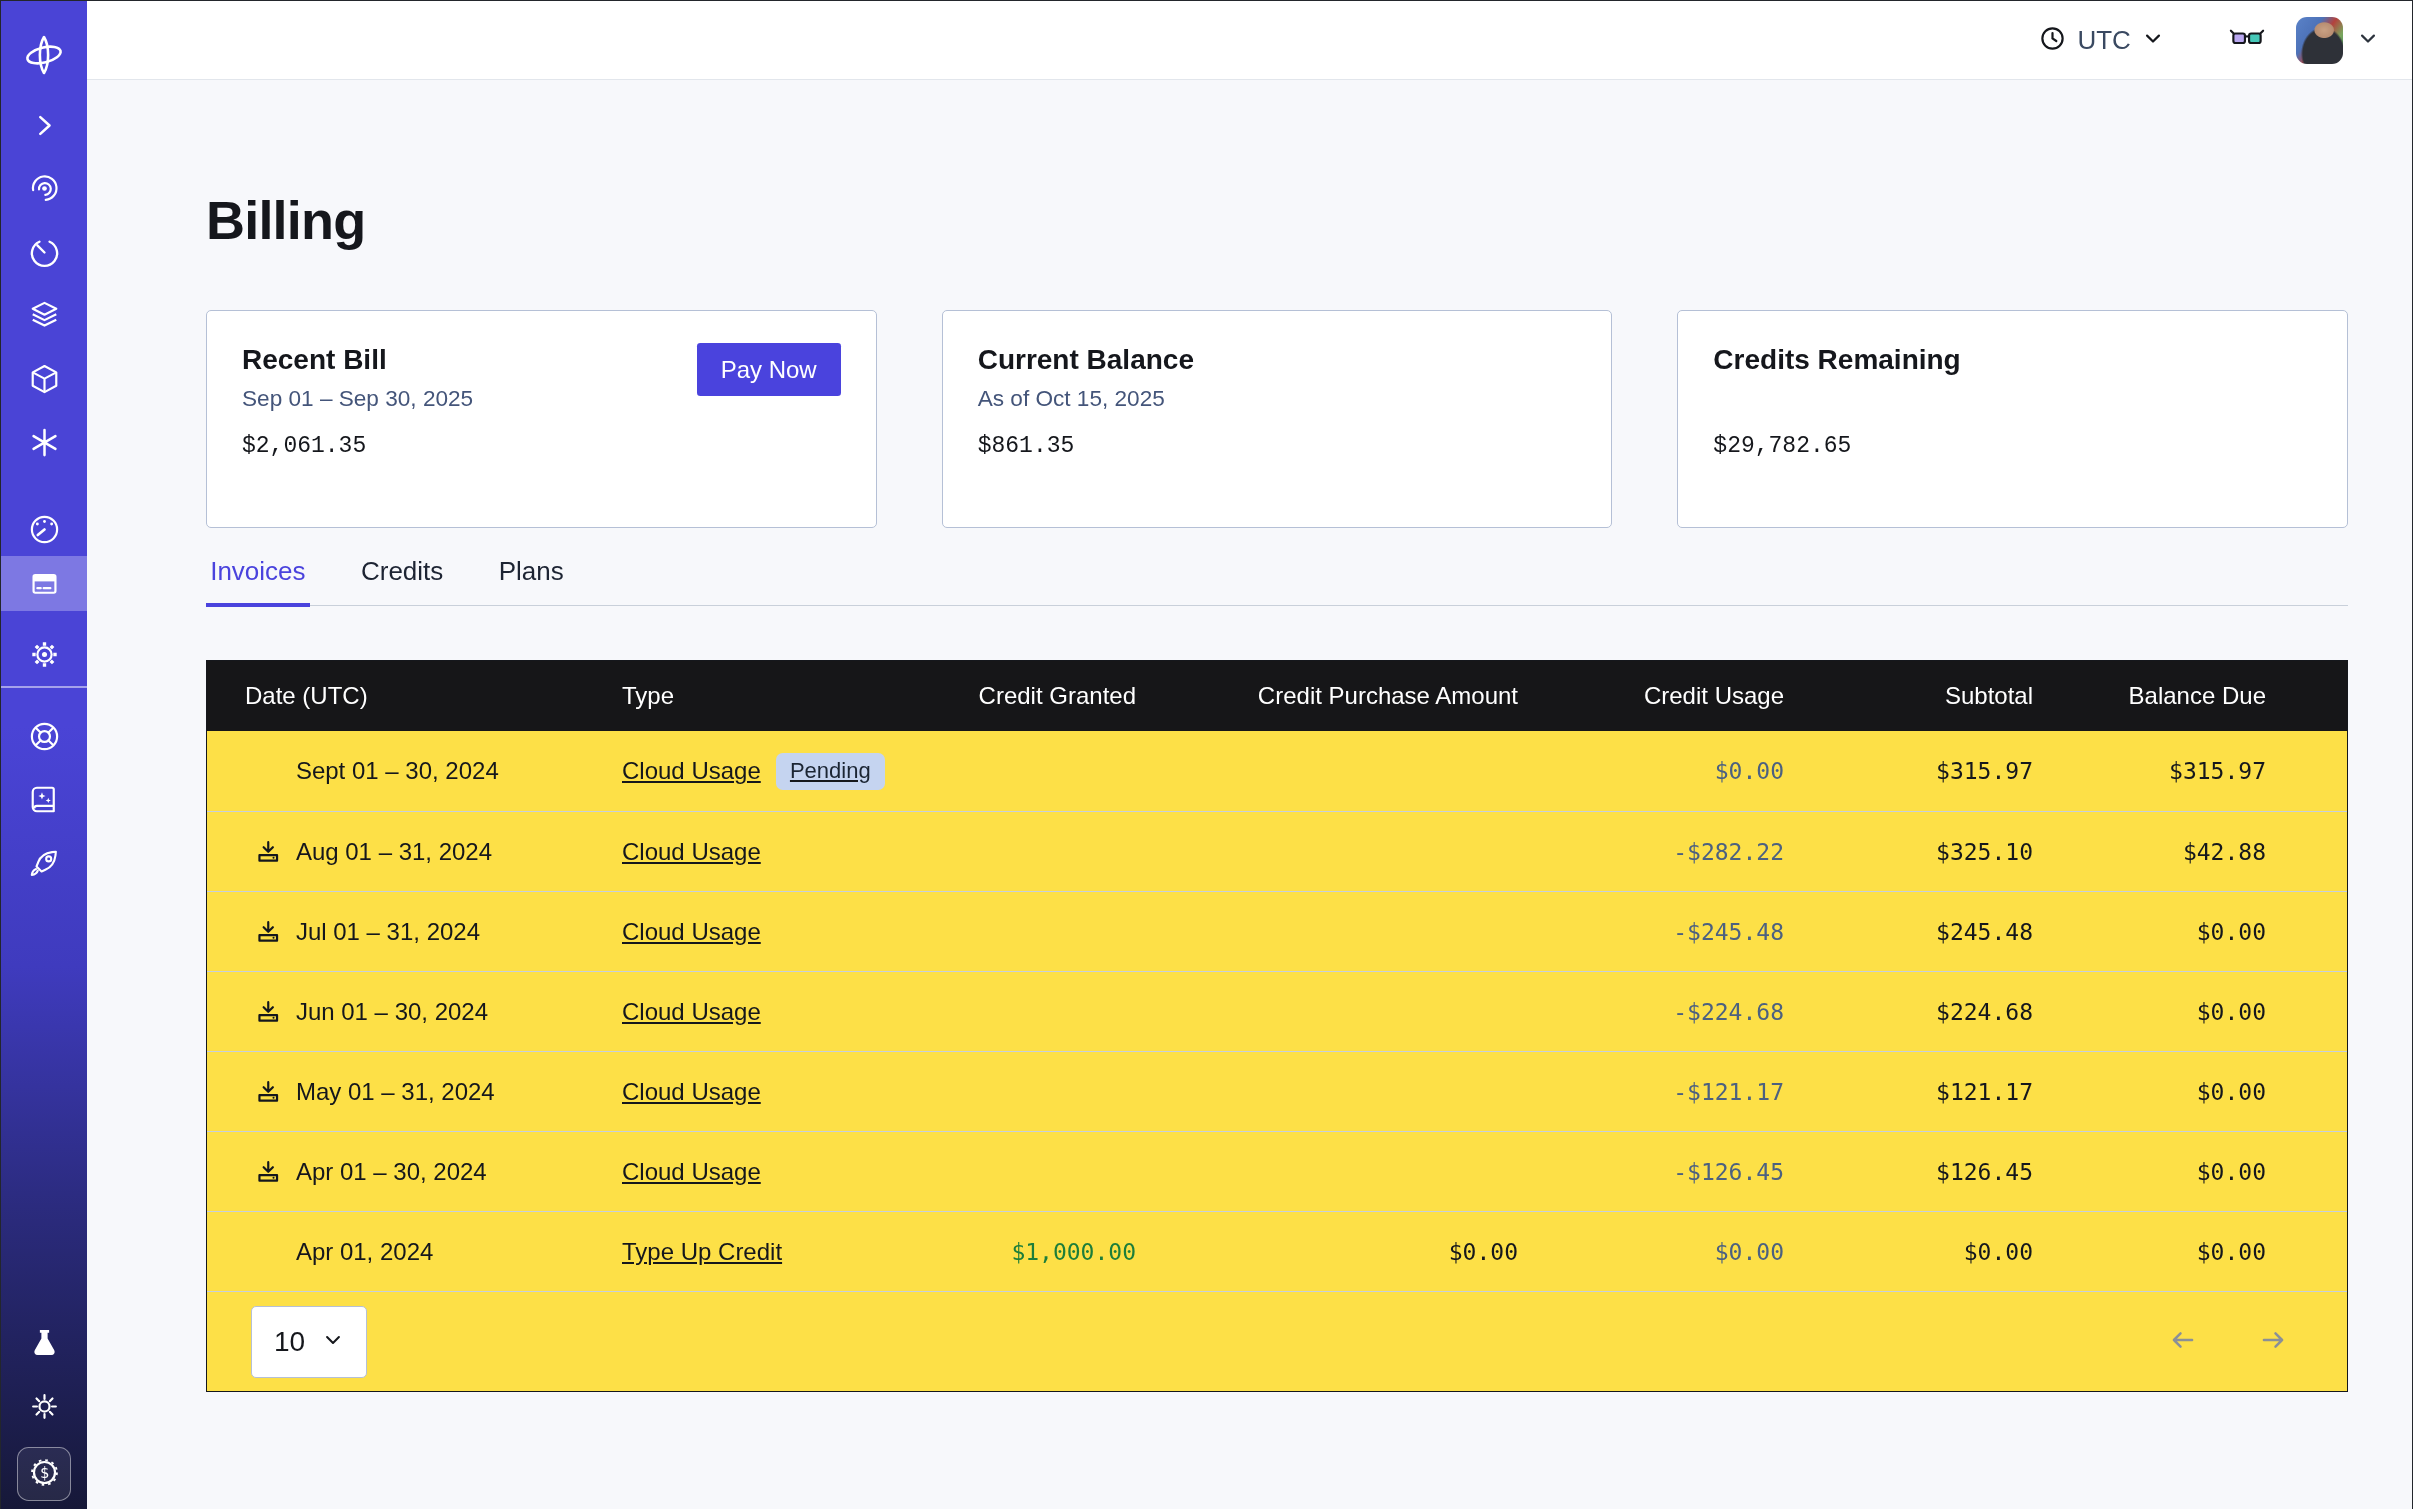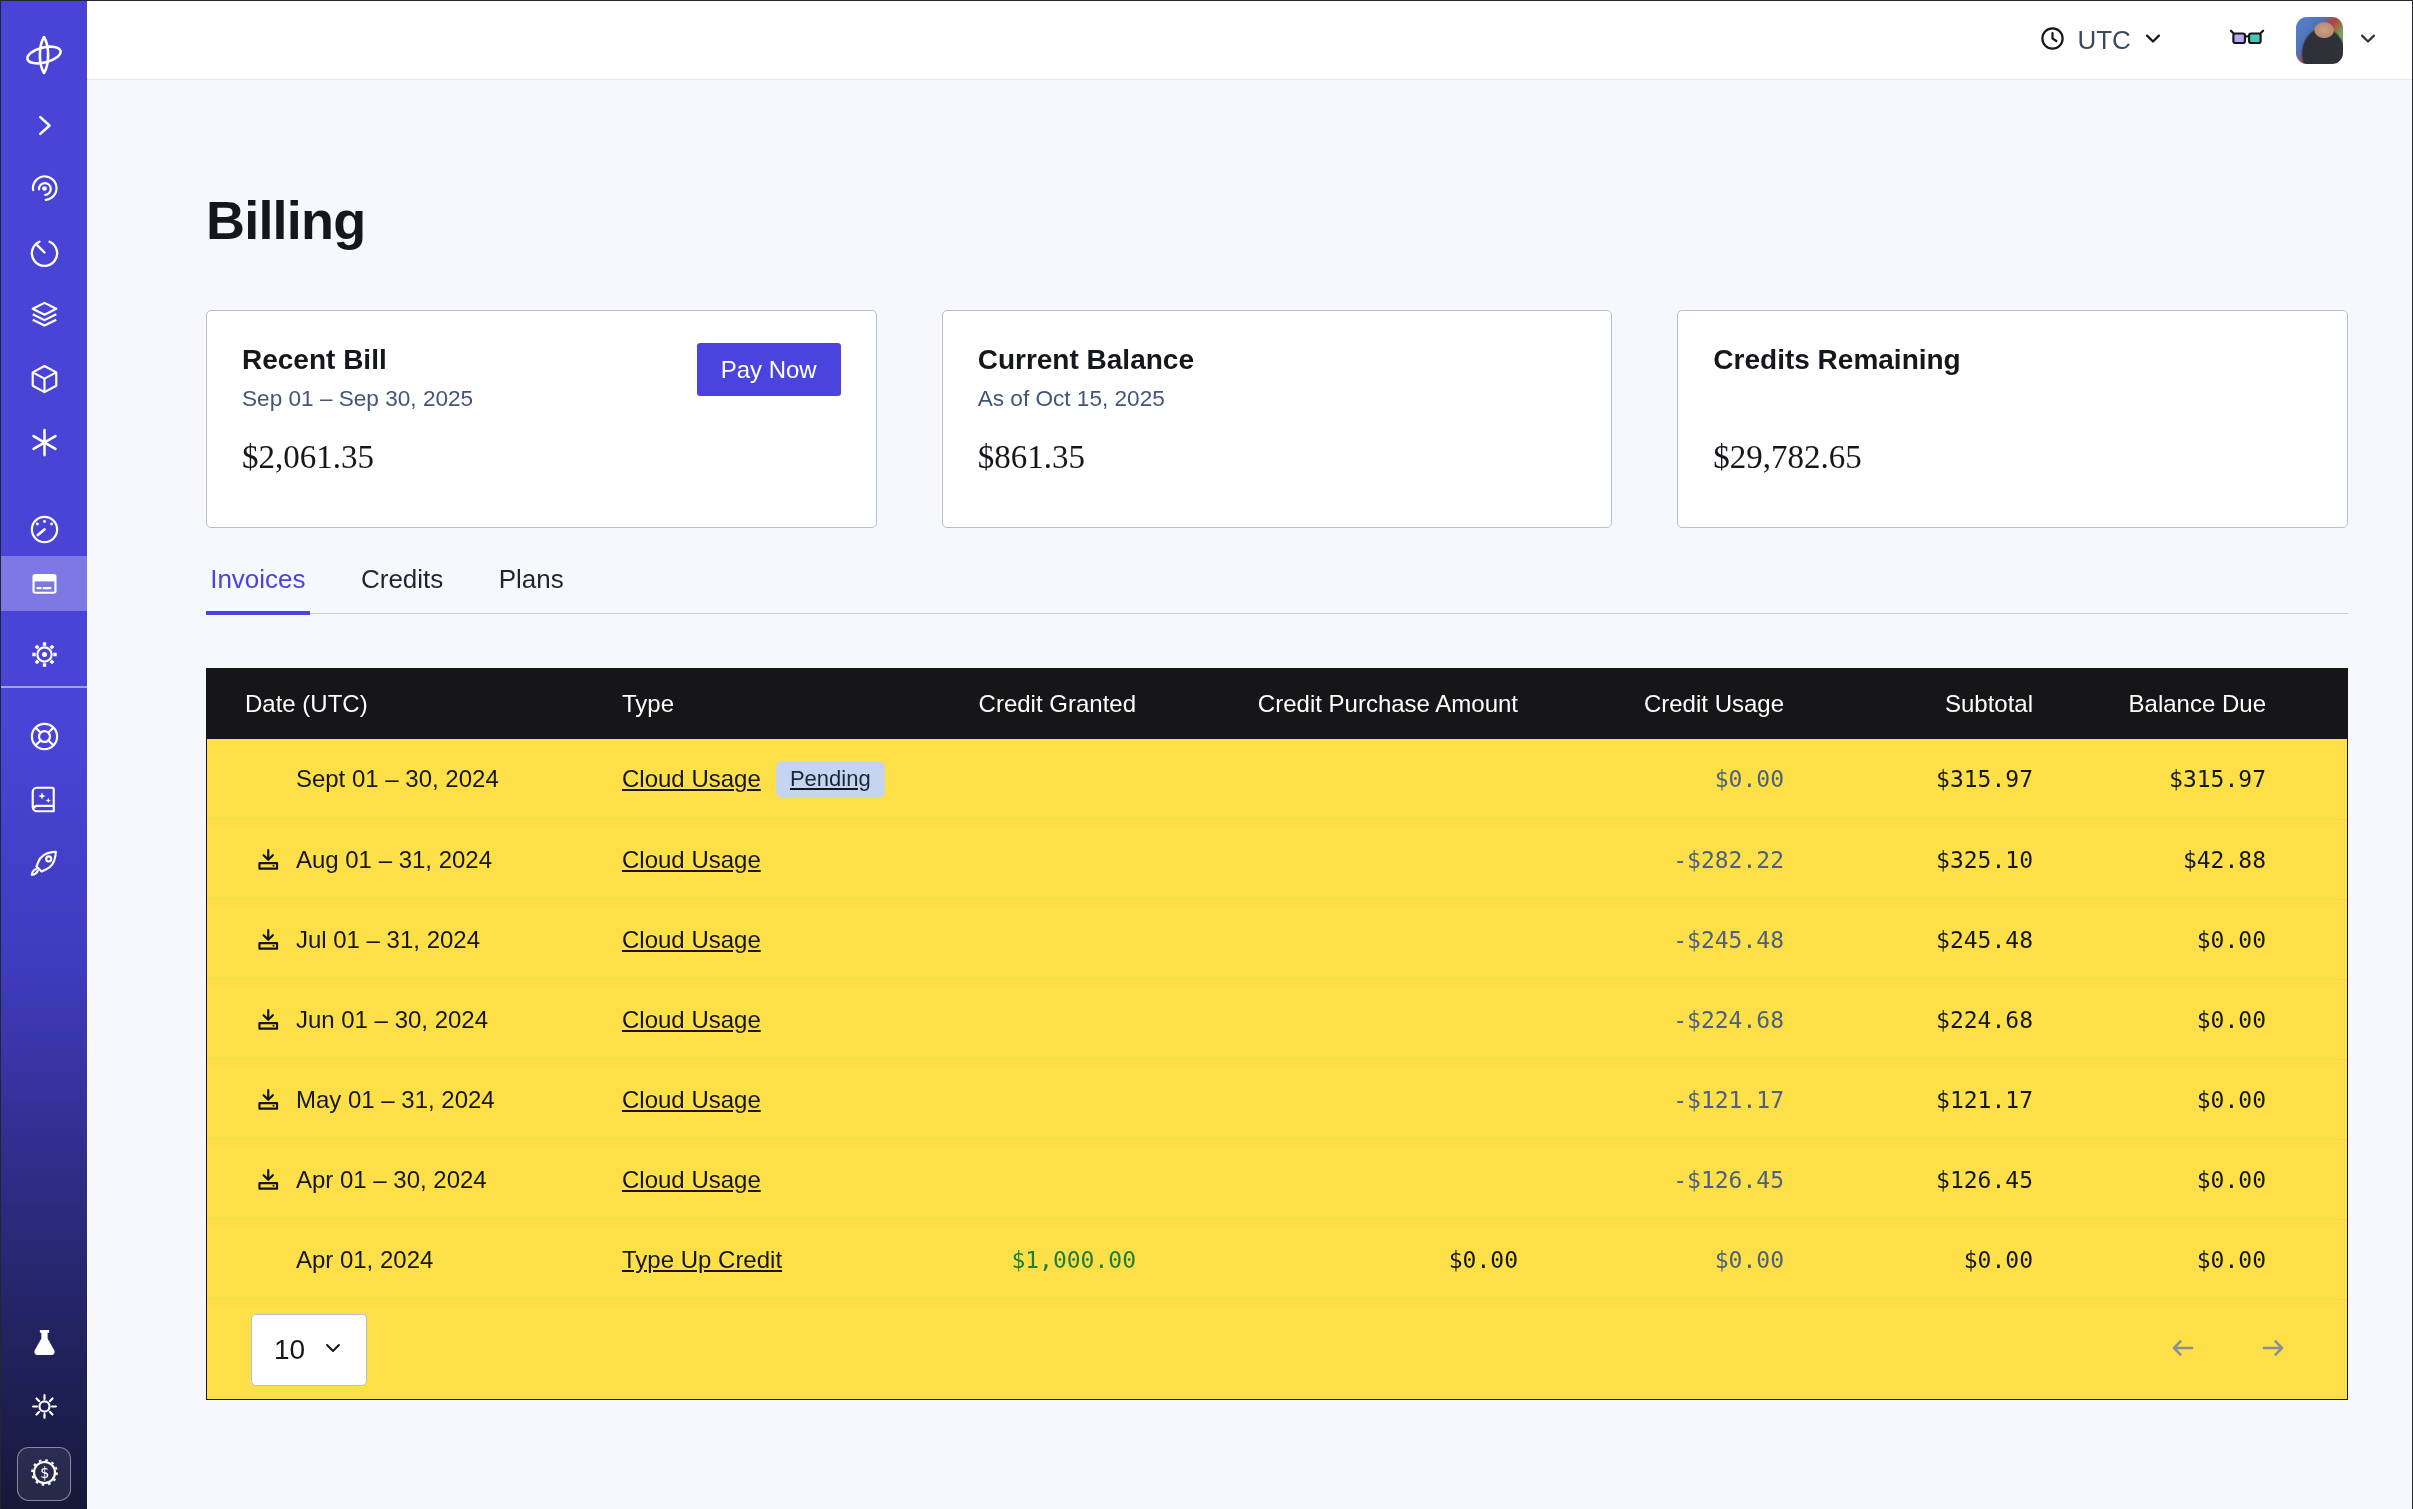--- a/index.html
+++ b/index.html
@@ -39,25 +39,25 @@
 
   
   .content { flex:1; padding:0 66px 0 119px; background:#f7f8fb; }
   h1.page-title { margin-top:109px; font-size:54px; font-weight:700; letter-spacing:-0.8px; color:#15171c; }
 
   .cards { display:flex; gap:65px; margin-top:59px; width:2142px; }
   .card { flex:1; height:218px; background:#fff; border:1.7px solid #b5c0d6; border-radius:5px;
           padding:33px 35px; position:relative; }
   .card-title { font-size:28px; font-weight:700; color:#15171c; }
   .card-subtitle { font-size:22.6px; color:#44557a; margin-top:10px; min-height:27px; }
-  .card-amount { font-family:Liberation Serif, serif; font-size:33px; margin-top:26px; color:#15171c; }
+  .card-amount { font-family:Liberation Mono, monospace; font-size:23px; margin-top:20px; color:#15171c; }
   .paynow { position:absolute; top:32px; right:35px; background:#4a43dd; color:#fff; border:none;
             font-family:"Liberation Sans", sans-serif; font-size:24px; padding:12.6px 24px; border-radius:3.3px; cursor:pointer; }
 
-  .tabs { display:flex; gap:47px; margin-top:36px; width:2142px; border-bottom:1.7px solid #c9d0da; }
+  .tabs { display:flex; gap:47px; margin-top:28px; width:2142px; border-bottom:1.7px solid #c9d0da; }
   .tab { position:relative; font-size:26px; color:#1d2433; padding:0 4.2px 18.4px; cursor:pointer; }
   .tab.active { color:#4a43dd; font-weight:500; }
   .tab.active::after { content:""; position:absolute; left:0; right:0; bottom:-1.7px; height:4.2px; background:#4a43dd; }
 
   
   .table-wrap { width:2142px; margin-top:54px; background:#fde047; border:1.7px solid #15171c;
     --cols:415px 335px 216px 382px 266px 249px 276px; }
   .thead { display:grid; grid-template-columns:var(--cols); background:#161618; color:#fff;
            height:70px; align-items:center; font-size:24px; font-weight:400; }
   .th { white-space:nowrap; }

